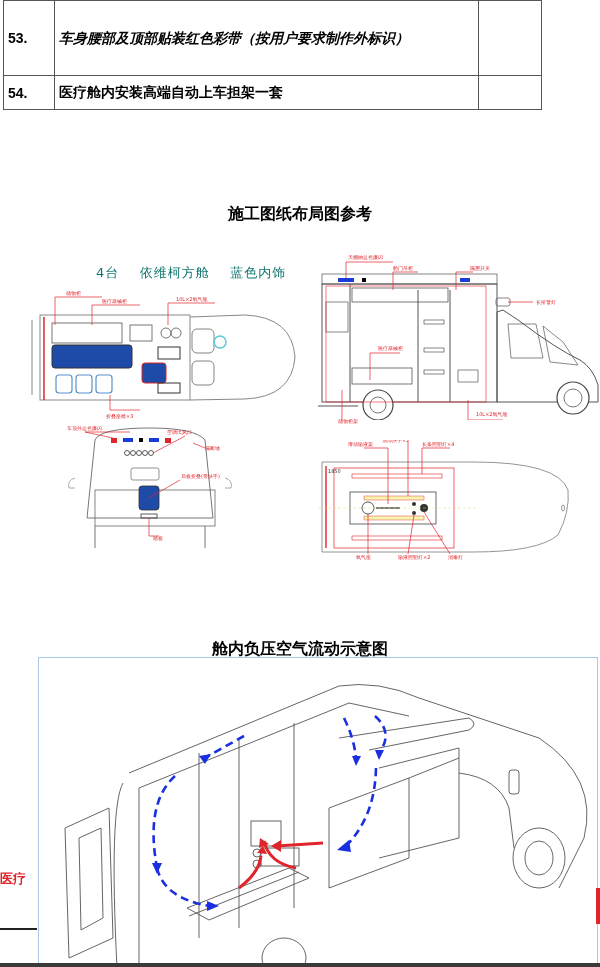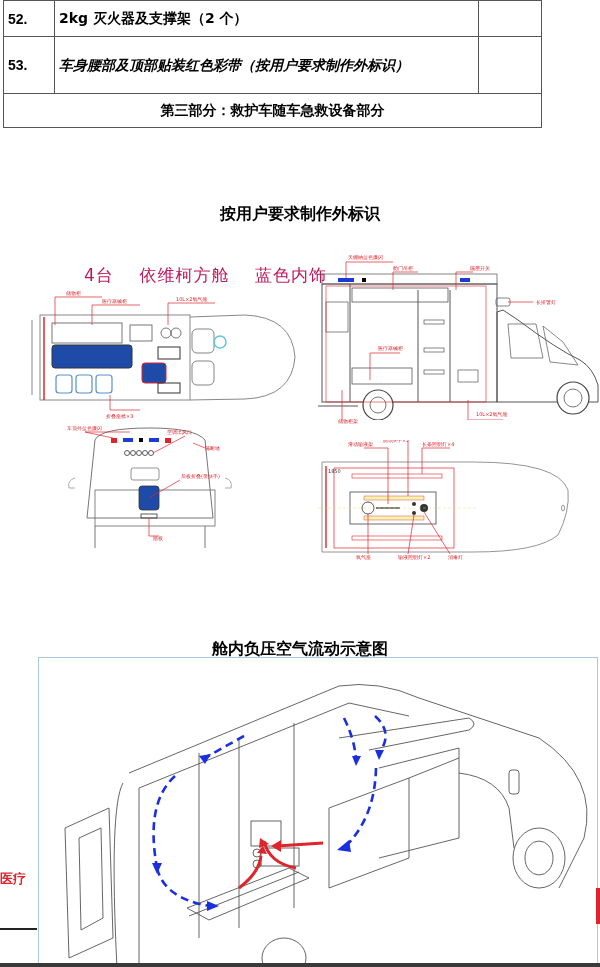--- a/index.html
+++ b/index.html
@@ -2,54 +2,51 @@
 <html><head>
 <meta charset="utf-8">
 <style>
   html, body { margin:0; padding:0; background:#ffffff; }
   body { width:600px; height:967px; position:relative; overflow:hidden; font-family:"DejaVu Sans", sans-serif; color:#000; }
   .spec-table { position:absolute; left:3px; top:0; width:539px; border-collapse:collapse; font-weight:bold; font-size:14px; }
   .spec-table td { border:1.5px solid #555; padding:0 4px; vertical-align:middle; }
   .spec-table td.num { width:42px; font-family:"Liberation Sans", sans-serif; font-size:14px; }
   .spec-table td.extra { width:54px; }
   .spec-table td.section { text-align:center; font-size:14px; }
-  .r1 { height:36px; } .r2 { height:57px; } .r3 { height:34px; } .r4 { height:34px; } .r5 { height:34px; }
+  .r1 { height:36px; } .r2 { height:75px; } .r3 { height:34px; } .r4 { height:34px; } .r5 { height:34px; }
   .heading { position:absolute; left:0; width:600px; text-align:center; font-weight:bold; font-size:16px; }
   .figure { position:absolute; }
   .flow-frame { position:absolute; left:38px; top:657px; width:558px; height:310px; border:1.5px solid #a9c8e6; border-bottom:none; background:#fff; }
   .brand-text { position:absolute; left:0; top:870px; font-size:13px; font-weight:bold; color:#e0242b; font-family:"DejaVu Serif", serif; }
   .brand-rule { position:absolute; left:0; top:928px; width:37px; height:2px; background:#222; }
   .red-tab { position:absolute; left:596px; top:888px; width:4px; height:36px; background:#e0242b; }
   .bottom-bar { position:absolute; left:0; top:963px; width:600px; height:4px; background:#3a3a3a; }
   .lbl { font-family:"DejaVu Sans", sans-serif; fill:#e0242b; }
 </style>
 </head>
 <body>
 
 <table class="spec-table">
   <tbody>
-      <tr class="r1">
-    <td class="num">52.</td>
-    <td>2kg 灭火器及支撑架（2 个）</td>
-    <td class="extra"></td>
-  </tr>
   <tr class="r2">
     <td class="num">53.</td>
     <td style="line-height:24px;font-style:italic;">车身腰部及顶部贴装红色彩带（按用户要求制作外标识）</td>
     <td class="extra"></td>
   </tr>
-  <tr class="r3">
-    <td colspan="3" class="section">第三部分：救护车随车急救设备部分</td>
+  <tr class="r4">
+    <td class="num">54.</td>
+    <td>医疗舱内安装高端自动上车担架一套</td>
+    <td class="extra"></td>
   </tr>
 </tbody>
   </table>
 
-<div class="heading" style="top:204px;">按用户要求制作外标识</div>
-
-<div style="position:absolute; left:84px; top:264px; font-size:17px; color:#be185d; letter-spacing:1px; white-space:pre;">4台    依维柯方舱    蓝色内饰</div>
+<div class="heading" style="top:204px;">施工图纸布局图参考</div>
+
+<div style="position:absolute; left:96px; top:264px; font-size:13px; color:#0f766e; letter-spacing:1px; white-space:pre;">4台    依维柯方舱    蓝色内饰</div>
 
 <svg class="figure" style="left:30px; top:285px;" width="275" height="135" viewBox="0 0 275 135">
 
   <rect x="10" y="30" width="150" height="85" fill="none" stroke="#888" stroke-width="1"></rect>
   <path d="M160 32 L215 30 Q262 32 265 72 Q262 112 215 114 L160 115" fill="none" stroke="#888" stroke-width="1"></path>
   <line x1="2" y1="35" x2="2" y2="110" stroke="#888"></line>
   <line x1="14" y1="32" x2="14" y2="115" stroke="#e0242b" stroke-width="1.5"></line>
 
   <rect x="22" y="38" width="70" height="20" fill="none" stroke="#555" stroke-width="0.8"></rect>
   <rect x="100" y="40" width="22" height="16" fill="none" stroke="#555" stroke-width="0.8"></rect>

